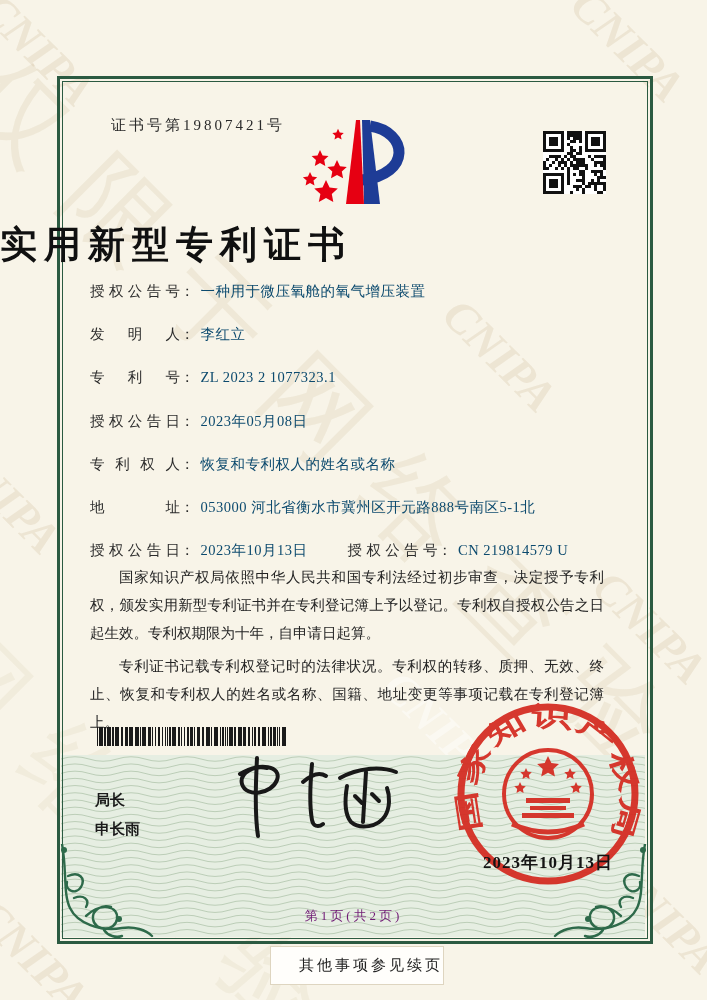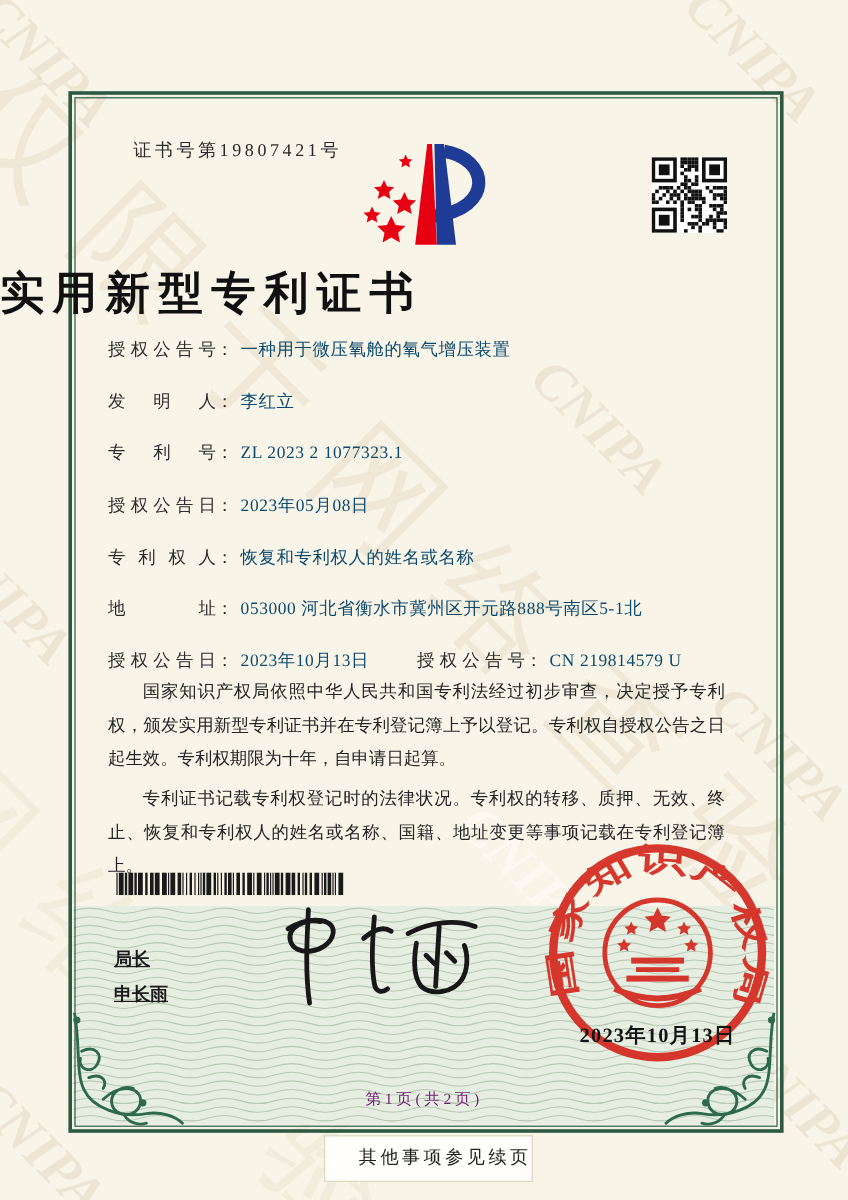--- a/index.html
+++ b/index.html
@@ -43,21 +43,21 @@
   
   .body-text{position:absolute;left:90px;top:564px;width:530px;font-size:14.5px;line-height:1.92;
              text-align:justify;color:#242424;z-index:5;}
   .body-text p{margin:0 16px 6px 0;text-indent:2em;}
 
   
   .barcode{position:absolute;left:95px;top:727px;width:196px;height:19px;z-index:5;}
 
   
   .sig-block{position:absolute;left:95px;top:786px;z-index:5;font-family:"Liberation Sans","DejaVu Sans",sans-serif;
-             font-size:15px;font-weight:bold;color:#1b1b1b;line-height:1.9;text-decoration:underline;}
+             font-size:15px;font-weight:bold;color:#1b1b1b;line-height:1.9;}
   .sig-hand{position:absolute;left:200px;top:752px;width:210px;height:90px;z-index:5;}
 
   
   .seal{position:absolute;left:452px;top:698px;width:192px;height:192px;z-index:6;opacity:0.93;}
   .seal-date{position:absolute;left:458px;top:851px;width:180px;text-align:center;font-size:17px;
              font-weight:bold;color:#141414;letter-spacing:1px;z-index:7;}
 
   
   .page-num{position:absolute;left:0;top:907px;width:100%;text-align:center;font-size:13px;
             letter-spacing:3px;color:#701a75;z-index:5;}

